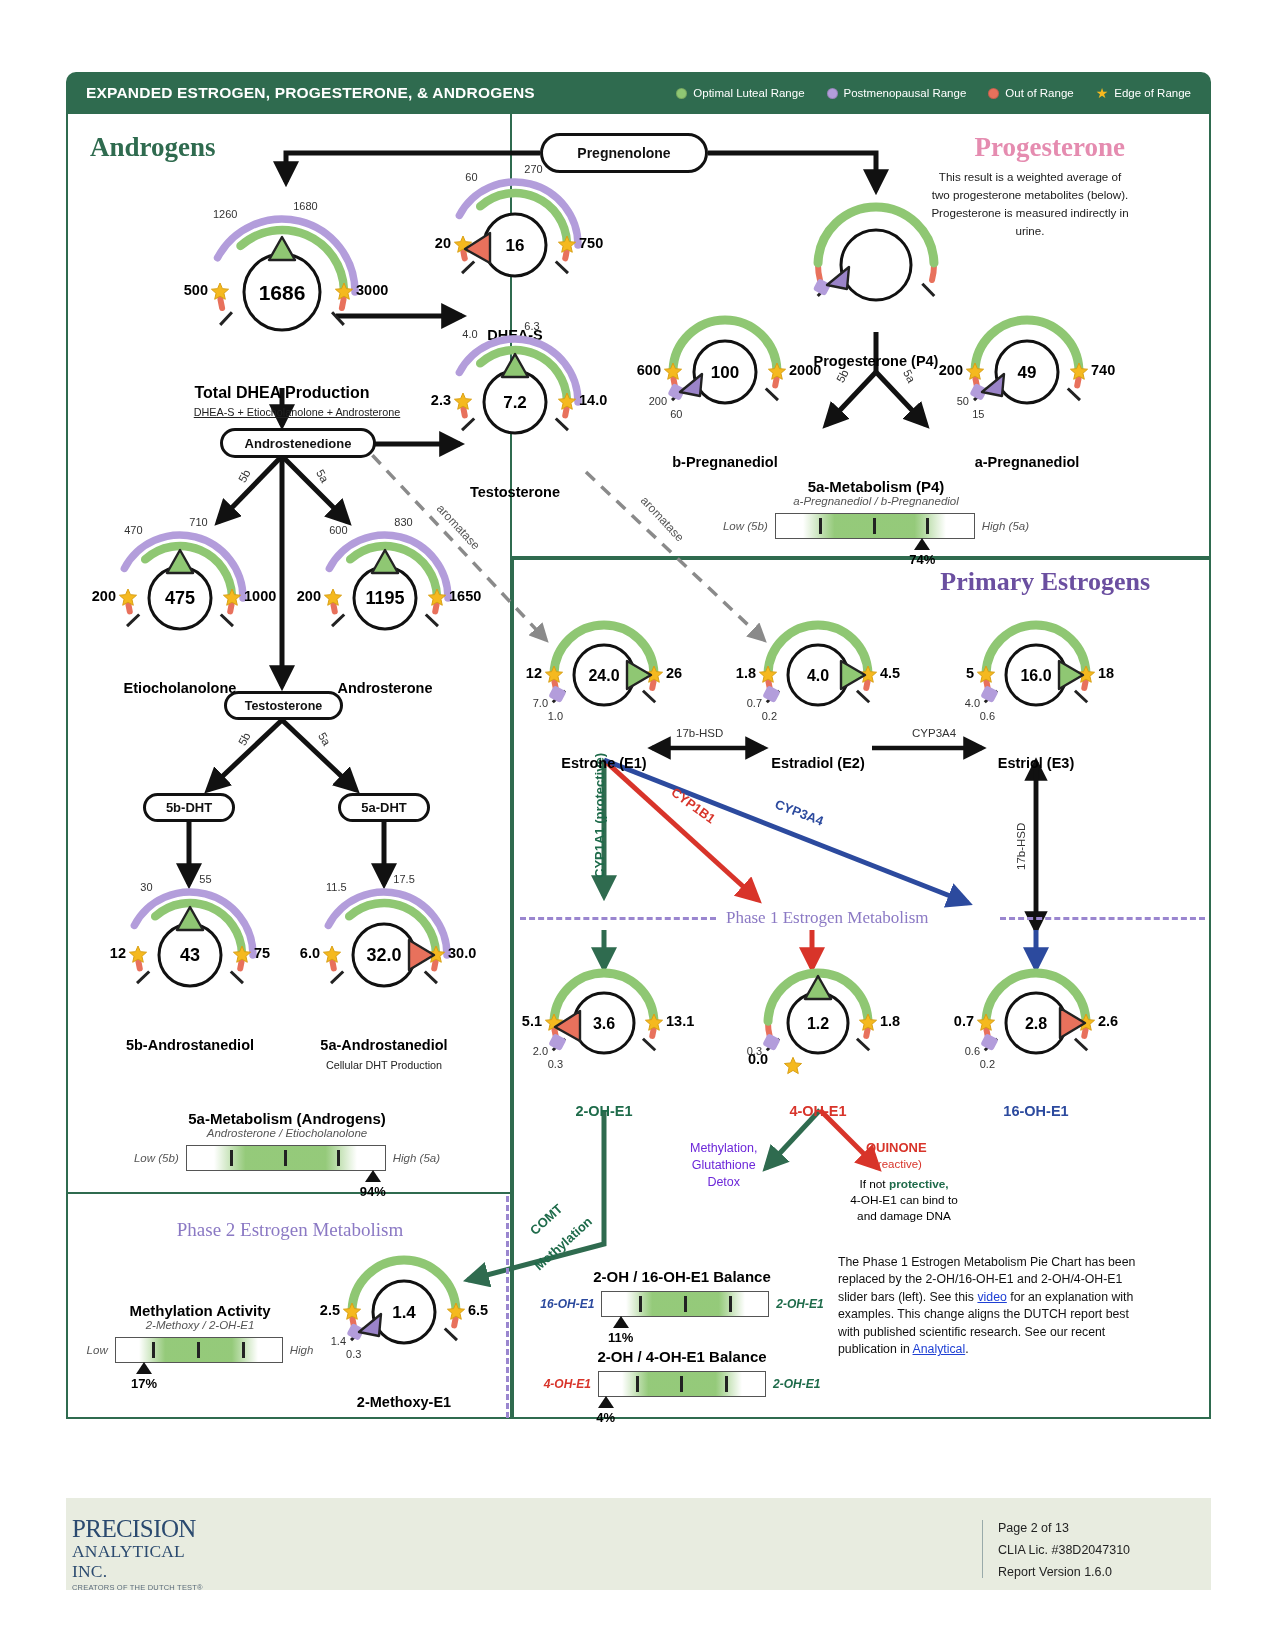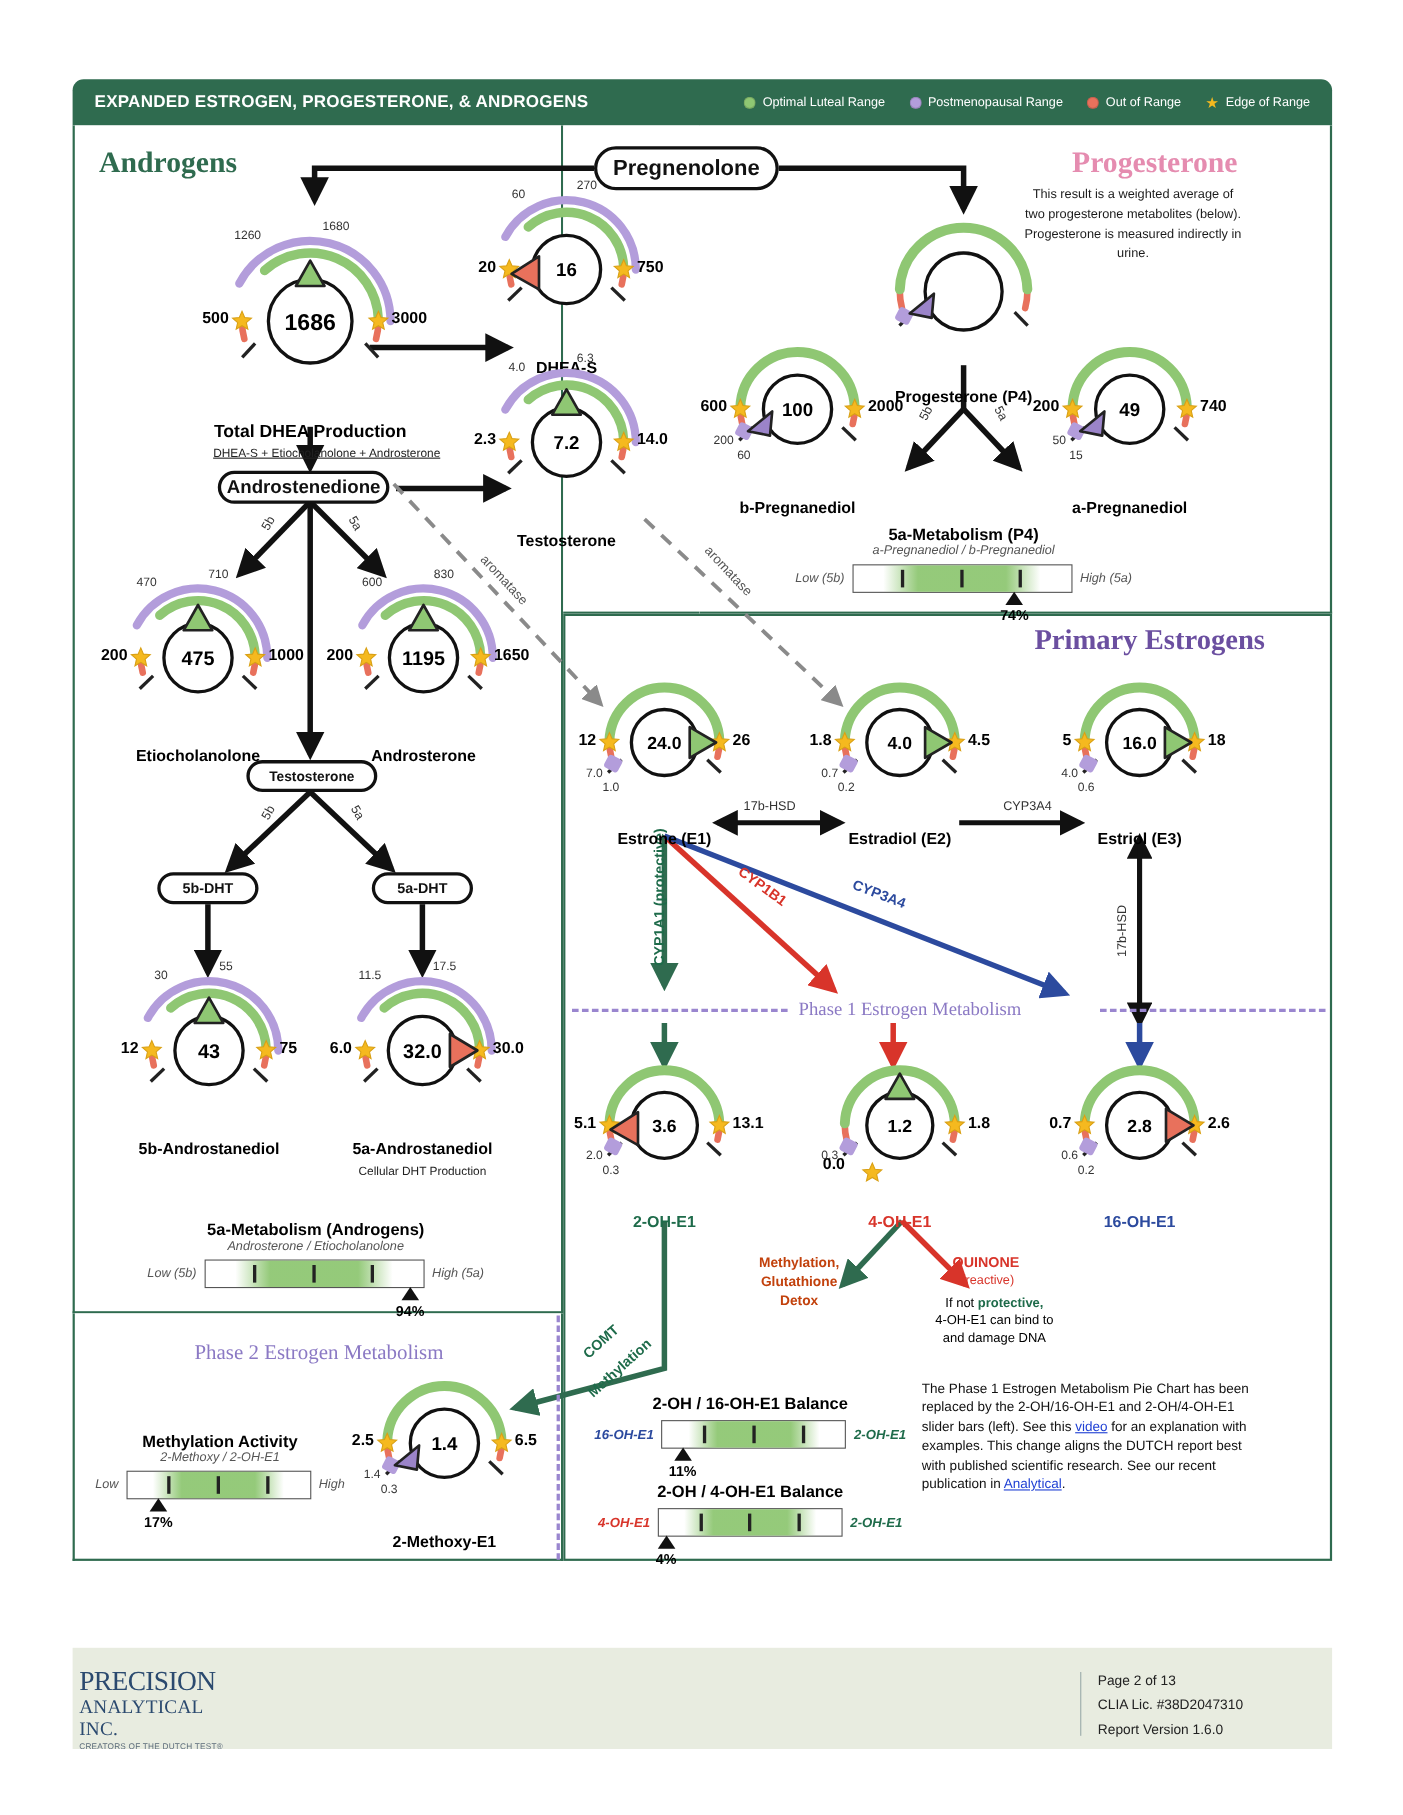--- a/index.html
+++ b/index.html
@@ -207,24 +207,24 @@
     <line x1="820" y1="1110" x2="878" y2="1168" stroke="#d8342a" stroke-width="5" marker-end="url(#ar)"></line>
 
     <path d="M604,1110 L604,1244 L468,1280" stroke="#2f6b4f" stroke-width="5" fill="none" marker-end="url(#ag)"></path>
   </svg>
 
   <div class="dash-h" style="left:520px;top:917px;width:196px;"></div>
   <div class="dash-h" style="left:1000px;top:917px;width:205px;"></div>
 
   <div class="dash-v" style="left:506px;top:1196px;height:222px;"></div>
 
-  <div class="pill" style="left:540px;top:133px;width:168px;height:40px;font-size:20px;">
+  <div class="pill" style="left:540px;top:133px;width:168px;height:40px;font-size:14px;">
     <span>Pregnenolone</span>
     </div>
-  <div class="pill" style="left:198px;top:428px;width:156px;height:30px;font-size:17px;text-align:right;">
+  <div class="pill" style="left:220px;top:428px;width:156px;height:30px;font-size:13px;text-align:right;">
     <span>Androstenedione</span>
     </div>
   <div class="pill" style="left:224px;top:691px;width:119px;height:29px;font-size:12.5px;">
     <span>Testosterone</span>
     </div>
   <div class="pill" style="left:143px;top:793px;width:92px;height:29px;font-size:13px;">
     <span>5b-DHT</span>
     </div>
   <div class="pill" style="left:338px;top:793px;width:92px;height:29px;font-size:13px;">
     <span>5a-DHT</span>
@@ -244,21 +244,21 @@
   <div class="enz" style="left:912px;top:727px;">CYP3A4</div>
   <div class="enz" style="left:1015px;top:870px;transform:rotate(-90deg);transform-origin:left top;">17b-HSD</div>
 
   <div class="enz" style="left:592px;top:878px;transform:rotate(-90deg);transform-origin:left top;font-size:13px;color:#1e6b4a;font-weight:bold;">CYP1A1 (protective)</div>
   <div class="enz" style="left:668px;top:798px;transform:rotate(36deg);font-size:13px;color:#d8342a;font-weight:bold;">CYP1B1</div>
   <div class="enz" style="left:774px;top:805px;transform:rotate(21deg);font-size:13px;color:#2c4a9e;font-weight:bold;">CYP3A4</div>
 
   <div class="enz" style="left:527px;top:1212px;transform:rotate(-42deg);font-size:13px;color:#1e6b4a;font-weight:bold;">COMT</div>
   <div class="enz" style="left:527px;top:1236px;transform:rotate(-42deg);font-size:13px;color:#1e6b4a;font-weight:bold;">Methylation</div>
 
-  <div class="lbl" style="left:690px;top:1140px;font-size:12.5px;font-weight:bold;color:#c2410c;line-height:1.35;text-align:center;">
+  <div class="lbl" style="left:690px;top:1140px;font-size:12.5px;font-weight:normal;color:#6d28d9;line-height:1.35;text-align:center;">
     Methylation,<br>Glutathione<br>Detox
   </div>
   <div class="lbl" style="left:866px;top:1140px;font-size:13px;font-weight:bold;color:#d8342a;">QUINONE</div>
   <div class="lbl" style="left:874px;top:1158px;font-size:11.5px;color:#d8342a;">(reactive)</div>
   <div class="lbl" style="left:824px;top:1176px;font-size:11.8px;line-height:1.36;text-align:center;width:160px;">
     If not <b class="small-green">protective,</b><br>4-OH-E1 can bind to<br>and damage DNA
   </div>
 
   <div class="note-box">
     <span>The Phase 1 Estrogen Metabolism Pie Chart has been replaced by the 2-OH/16-OH-E1 and 2-OH/4-OH-E1 slider bars (left). See this </span><a href="#">video</a><span> for an explanation with examples. This change aligns the DUTCH report best with published scientific research. See our recent publication in </span><a href="#">Analytical</a><span>.</span>

